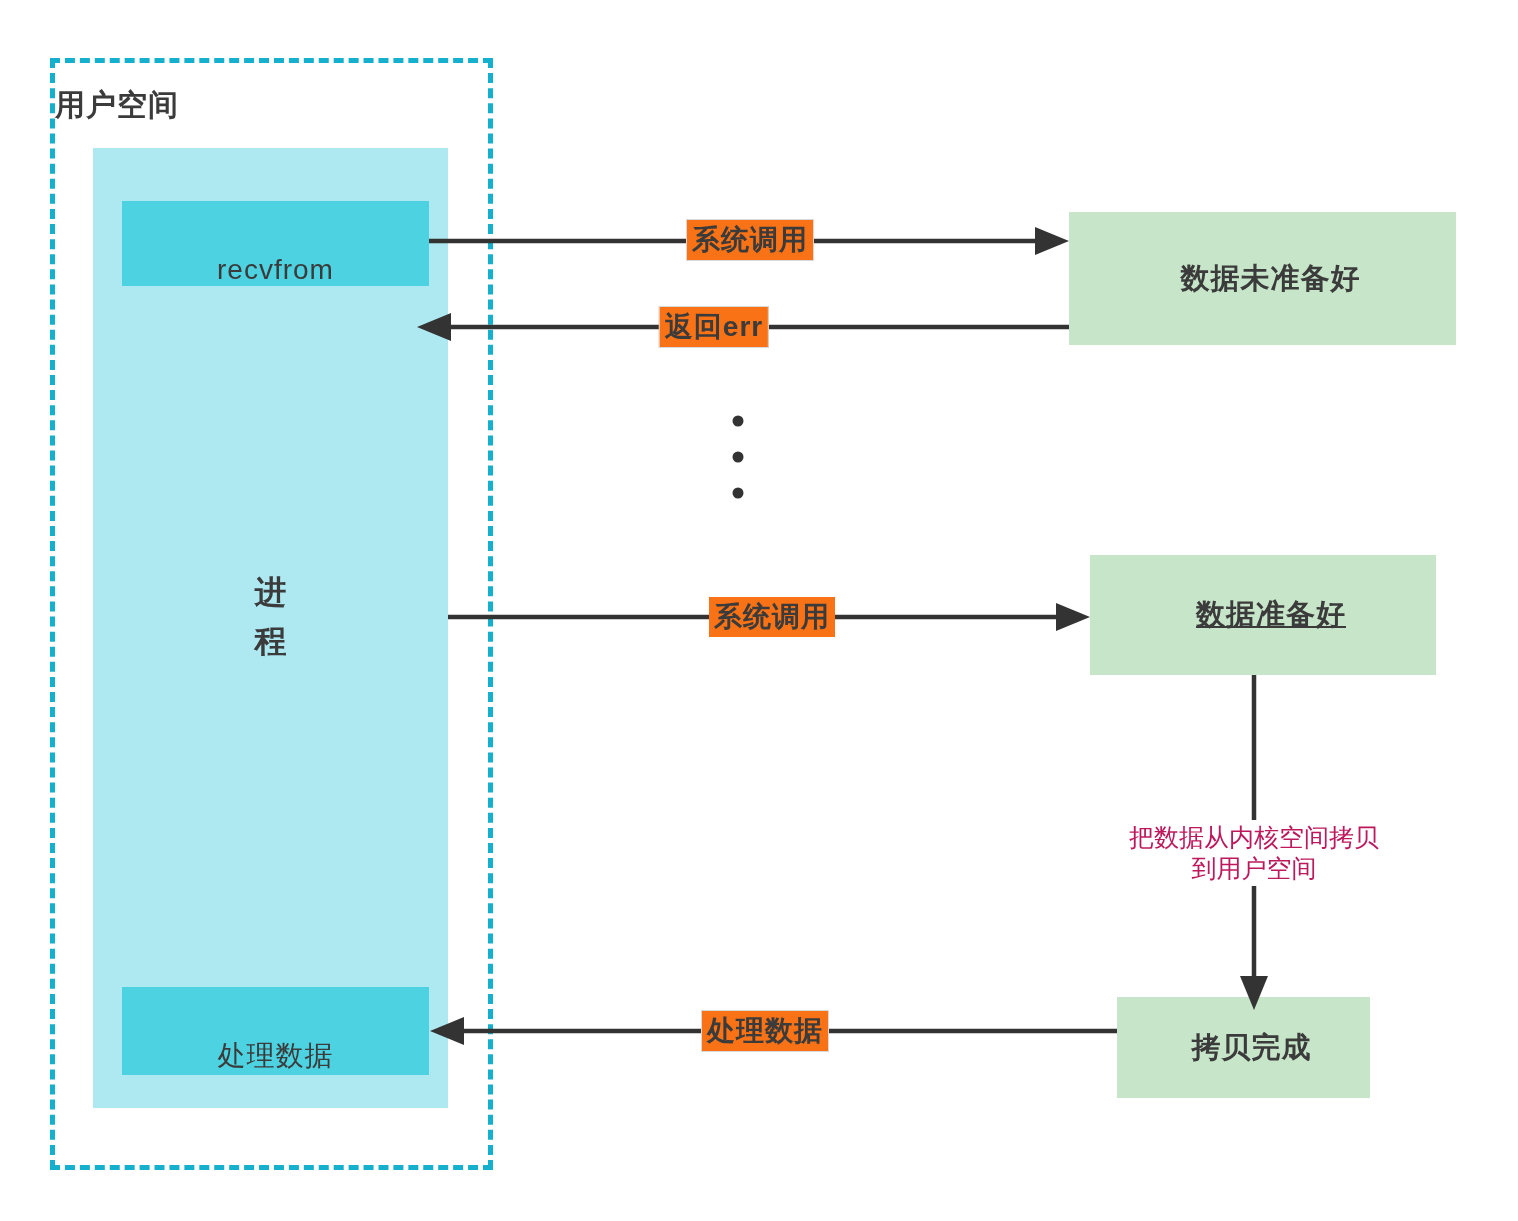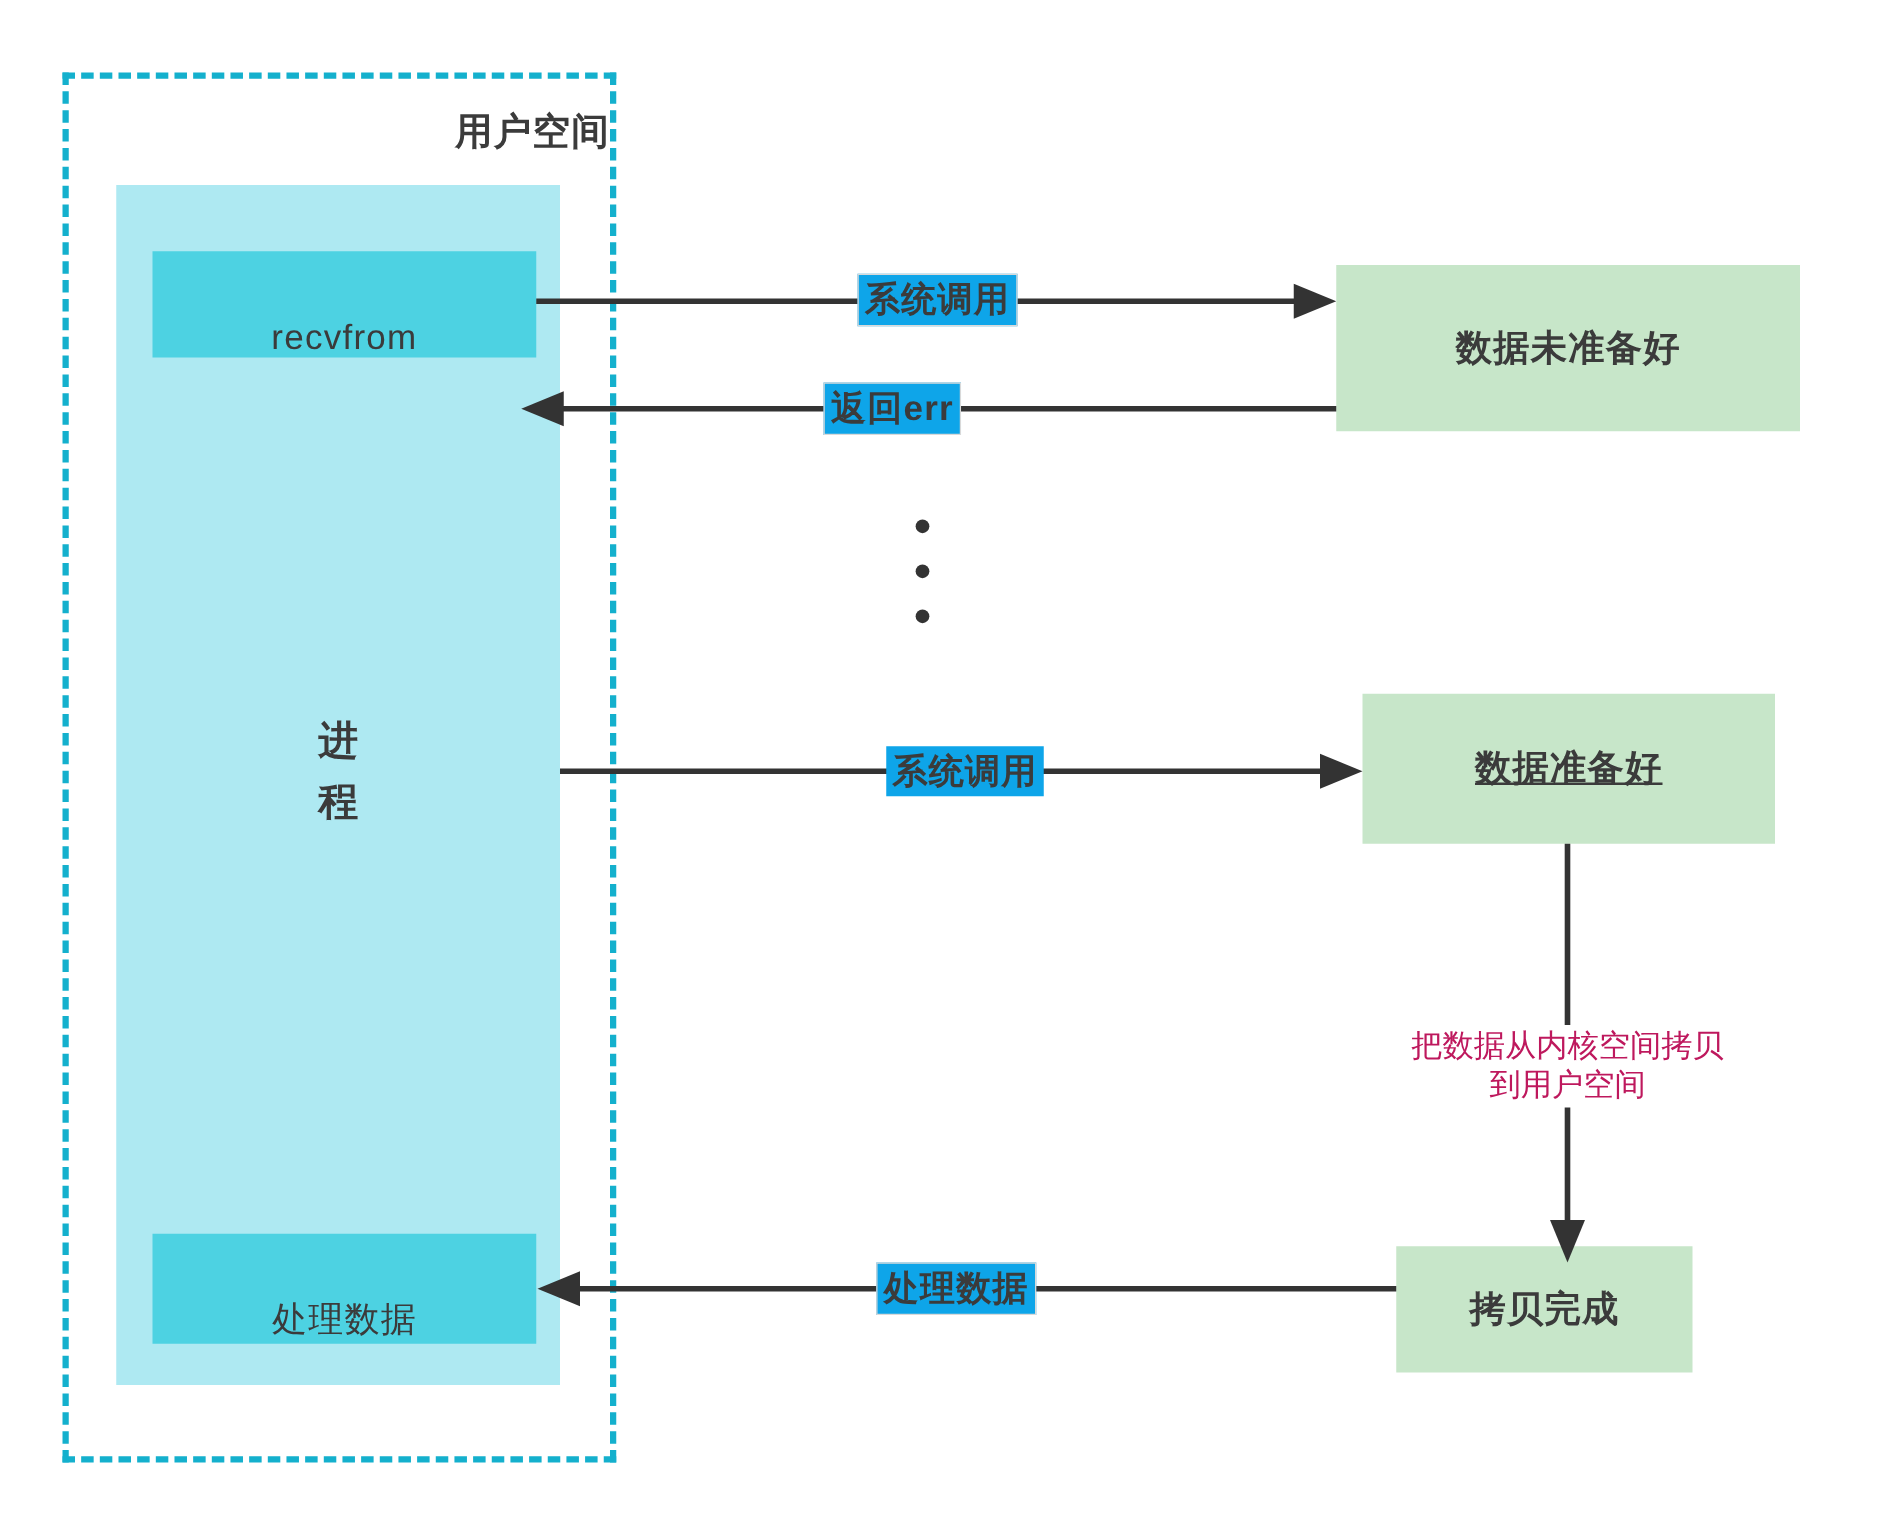--- a/index.html
+++ b/index.html
@@ -20,21 +20,21 @@
     position: absolute;
     border: 5px dashed #14b0cd;
     box-sizing: border-box;
     background: transparent;
   }
   .user-panel   { left: 50px;  top: 58px; width: 443px; height: 1112px; }
   .kernel-panel { left: 1023px; top: 49px; width: 443px; height: 1110px; }
   .space-title {
     position: absolute;
     left: 0; right: 0;
-    text-align: right;
+    text-align: left;
     font-size: 30px;
     font-weight: bold;
     color: #3b3b3b;
     letter-spacing: 1px;
   }
   .user-panel .space-title   { top: 22px; }
   .kernel-panel .space-title { top: 34px; }
 
   
   .process-rect {
@@ -73,38 +73,39 @@
   .green-box {
     position: absolute;
     background: #c7e6c9;
     display: flex;
     align-items: center;
     justify-content: center;
     font-size: 29px;
     font-weight: bold;
     color: #3b3b3b;
     letter-spacing: 1px;
+    padding-left: 16px;
   }
   .green-1 { left: 1069px; top: 212px; width: 371px; height: 133px; }
   .green-2 { left: 1090px; top: 555px; width: 330px; height: 120px; text-decoration: underline; }
   .green-3 { left: 1117px; top: 997px; width: 237px; height: 101px; }
 
   
   .arrow-layer {
     position: absolute;
     left: 0; top: 0;
     width: 1518px; height: 1221px;
     pointer-events: none;
   }
 
   
   .arrow-label {
     position: absolute;
     transform: translate(-50%, -50%);
-    background: #0ea5e9;
+    background: #f97316;
     font-size: 28px;
     font-weight: bold;
     color: #3b3b3b;
     padding: 1px 5px;
     white-space: nowrap;
     letter-spacing: 1px;
   }
   .arrow-label.bordered { border: 1px solid #d9d9d9; }
   .copy-note {
     position: absolute;

